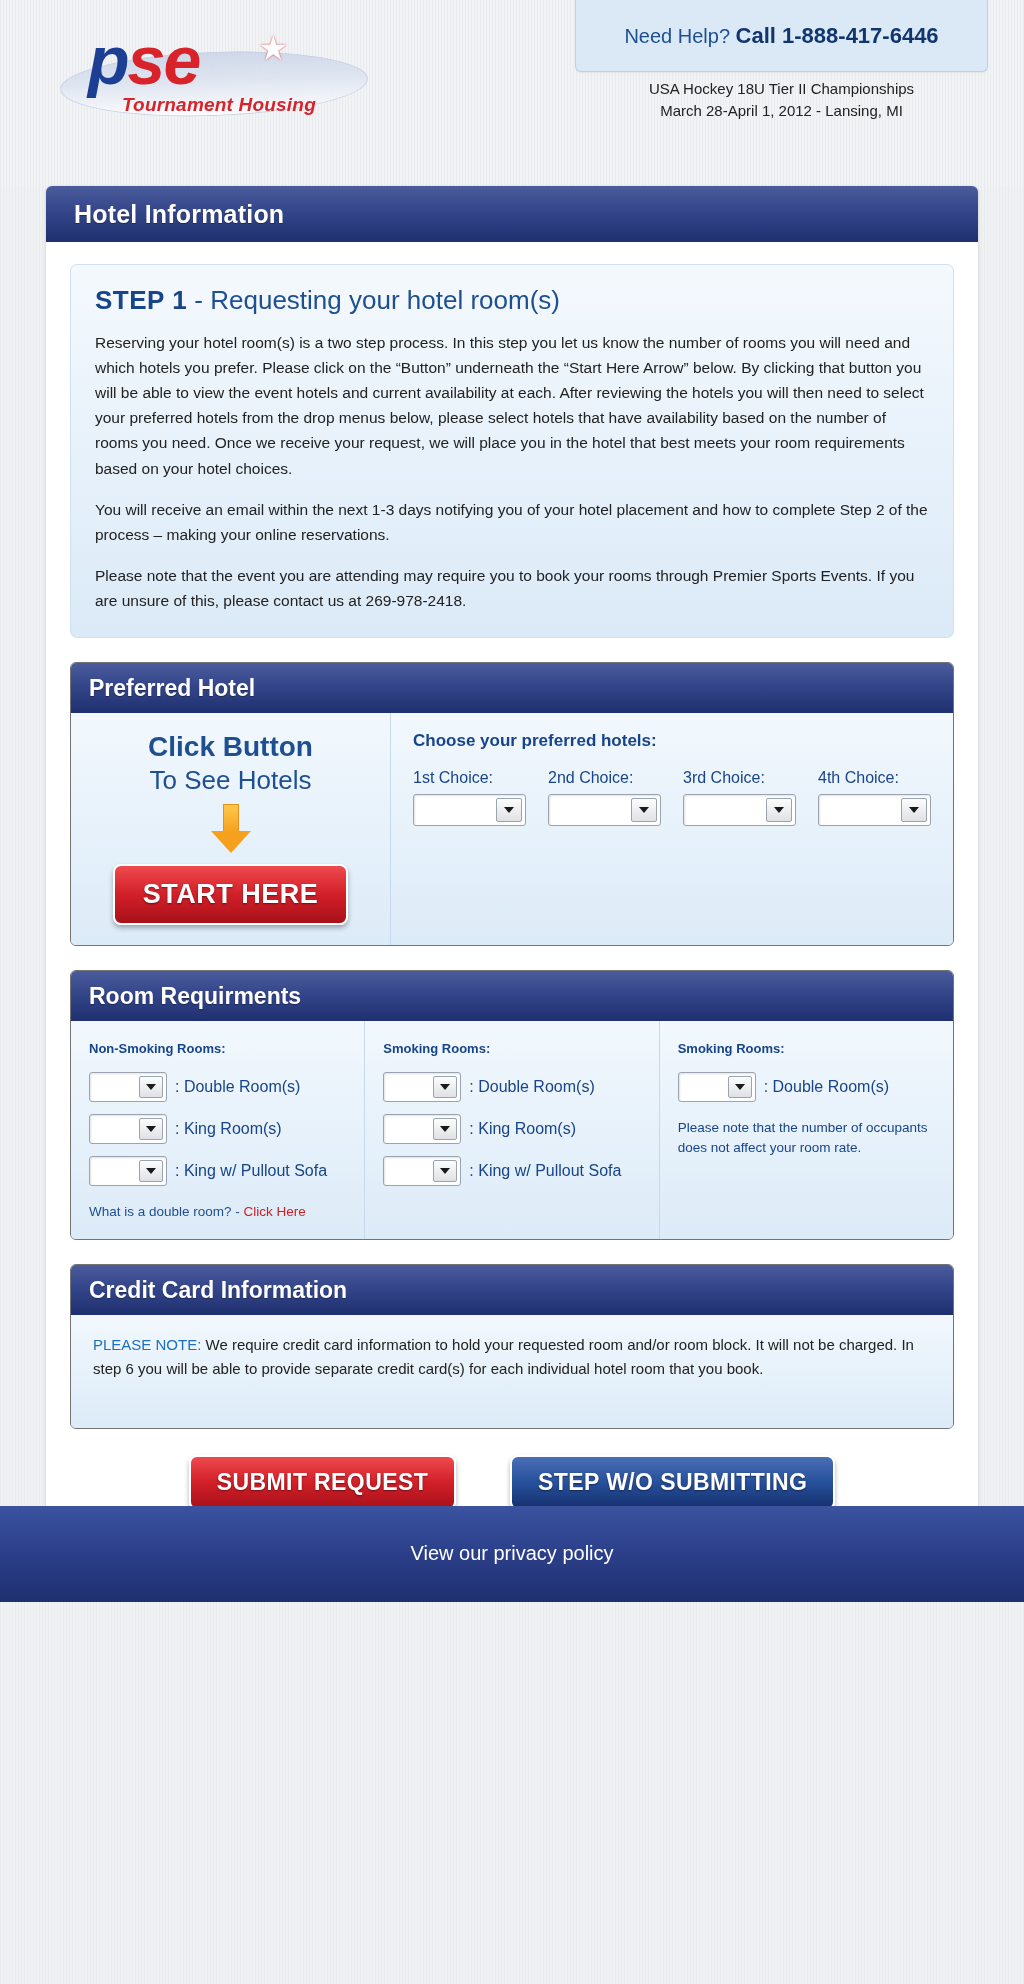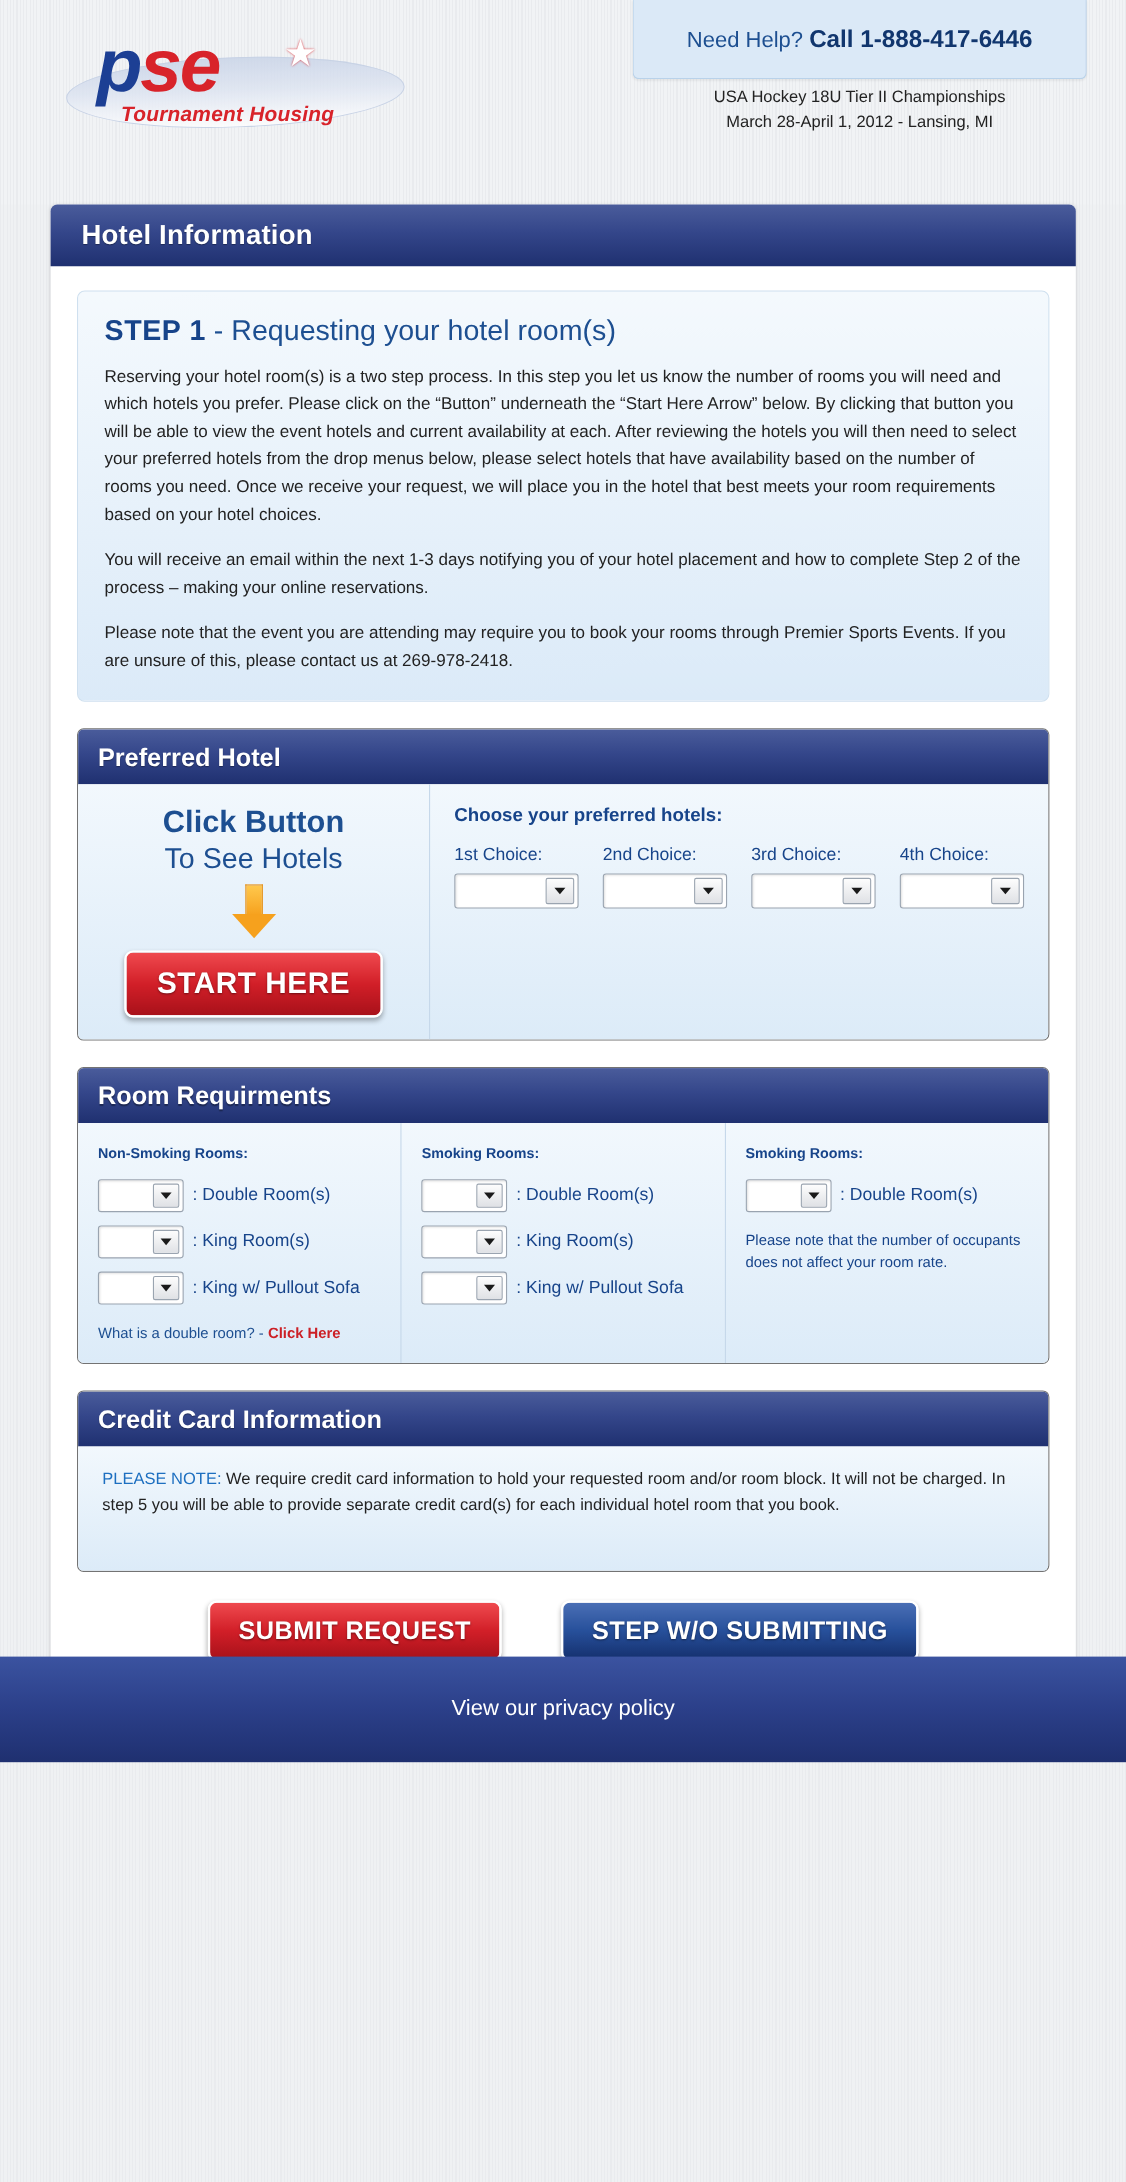--- a/index.html
+++ b/index.html
@@ -60,21 +60,21 @@
   .logo-star {
     position: absolute;
     left: 198px; top: 10px;
     color: #ffffff;
     font-size: 34px;
     text-shadow: 0 0 2px #d8232a;
     z-index: 3;
   }
   .logo-sub {
     position: absolute;
-    left: 50px; top: 76px;
+    left: 62px; top: 76px;
     color: #d8232a;
     font-weight: bold;
     font-style: italic;
     font-size: 19px;
     letter-spacing: .2px;
   }
   .help-box {
     position: absolute;
     right: 36px; top: 0px;
     width: 413px; height: 72px;
@@ -326,21 +326,21 @@
     font-size: 13.5px;
     color: #17448a;
     line-height: 1.45;
     margin-top: 16px;
   }
   .rr-foot {
     font-size: 13.5px;
     color: #1d4f91;
     margin-top: 18px;
   }
-  .rr-foot .red { color: #cc2026; font-weight: bold; }
+  .rr-foot .red { color: #cc2026; }
 
   
   .cc-body {
     display: block;
     padding: 18px 22px 26px 22px;
   }
   .cc-note {
     font-size: 15px;
     color: #222;
     line-height: 1.55;
@@ -598,21 +598,21 @@
           <div class="rr-note">Please note that the number of occupants does not affect your room rate.</div>
         </div>
 
       </div>
     </div>
 
     <div class="section">
       <div class="section-title">Credit Card Information</div>
       <div class="section-body cc-body">
         <div class="cc-note">
-          <span class="pn">PLEASE NOTE:</span><span> We require credit card information to hold your requested room and/or room block. It will not be charged. In step 5 you will be able to provide separate credit card(s) for each individual hotel room that you book.</span>
+          <span class="pn">PLEASE NOTE:</span><span> We require credit card information to hold your requested room and/or room block. It will not be charged. In step 6 you will be able to provide separate credit card(s) for each individual hotel room that you book.</span>
         </div>
       </div>
     </div>
 
     <div class="actions">
       <div class="btn-big btn-submit">SUBMIT REQUEST</div>
       <div class="btn-big btn-exit">STEP W/O SUBMITTING</div>
     </div>
   </div>
 

